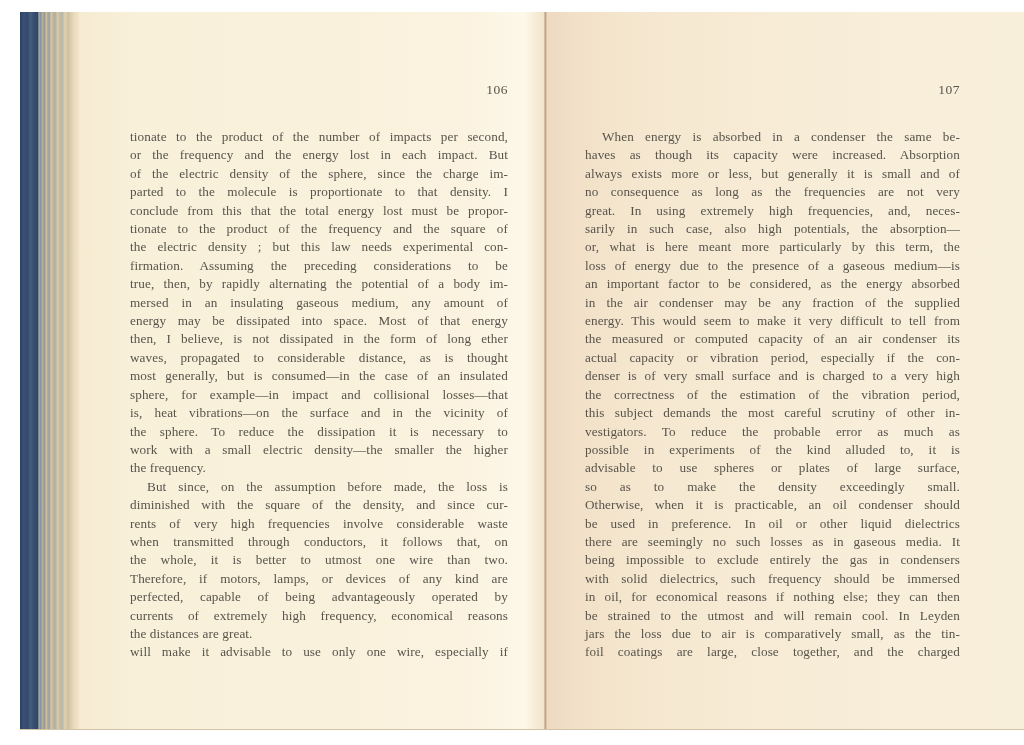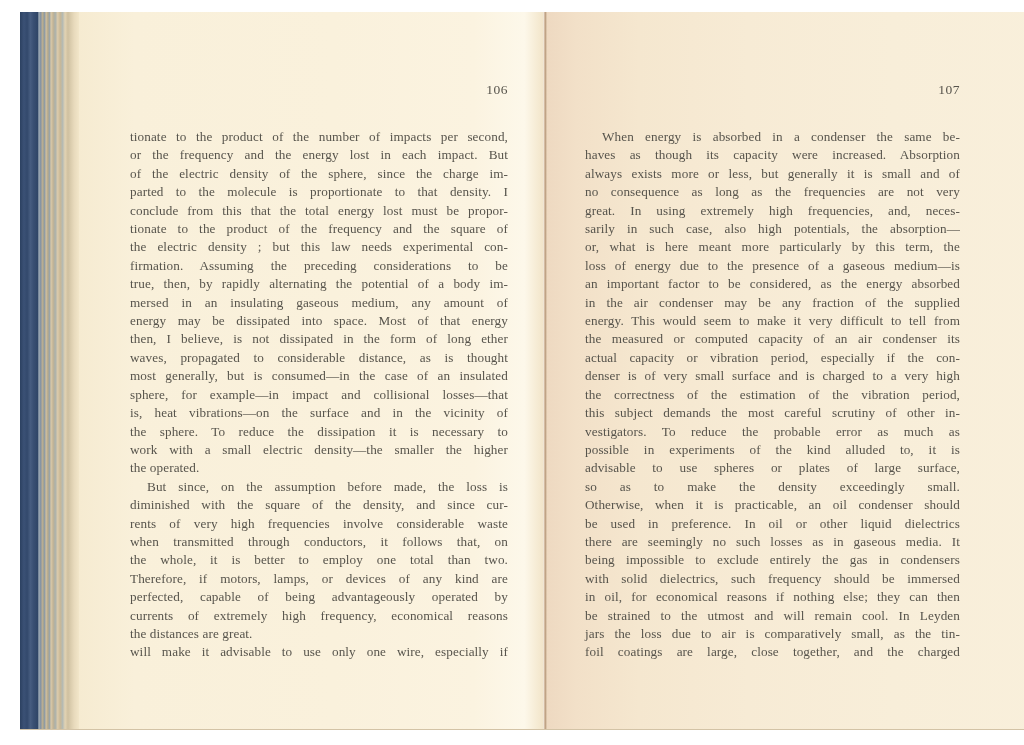--- a/index.html
+++ b/index.html
@@ -117,28 +117,28 @@
             <div class="line">true, then, by rapidly alternating the potential of a body im-</div>
             <div class="line">mersed in an insulating gaseous medium, any amount of</div>
             <div class="line">energy may be dissipated into space.  Most of that energy</div>
             <div class="line">then, I believe, is not dissipated in the form of long ether</div>
             <div class="line">waves, propagated to considerable distance, as is thought</div>
             <div class="line">most generally, but is consumed—in the case of an insulated</div>
             <div class="line">sphere, for example—in impact and collisional losses—that</div>
             <div class="line">is, heat vibrations—on the surface and in the vicinity of</div>
             <div class="line">the sphere.  To reduce the dissipation it is necessary to</div>
             <div class="line">work with a small electric density—the smaller the higher</div>
-            <div class="line para-end">the operated.</div>
+            <div class="line para-end">the frequency.</div>
           </div>
           <div class="para">
             <div class="line indent">But since, on the assumption before made, the loss is</div>
             <div class="line">diminished with the square of the density, and since cur-</div>
             <div class="line">rents of very high frequencies involve considerable waste</div>
             <div class="line">when transmitted through conductors, it follows that, on</div>
-            <div class="line">the whole, it is better to employ one total than two.</div>
+            <div class="line">the whole, it is better to utmost one wire than two.</div>
             <div class="line">Therefore, if motors, lamps, or devices of any kind are</div>
             <div class="line">perfected, capable of being advantageously operated by</div>
             <div class="line">currents of extremely high frequency, economical reasons</div>
             <div class="line para-end">the distances are great.</div>
             <div class="line">will make it advisable to use only one wire, especially if</div>
           </div>
         </div>
     </div>
   </div>
 

